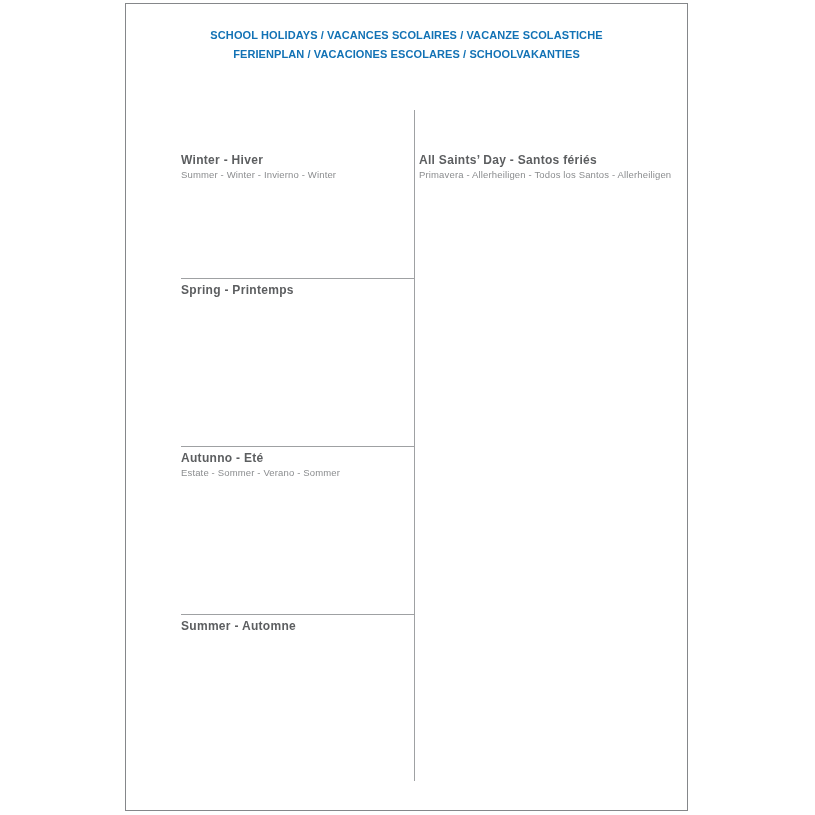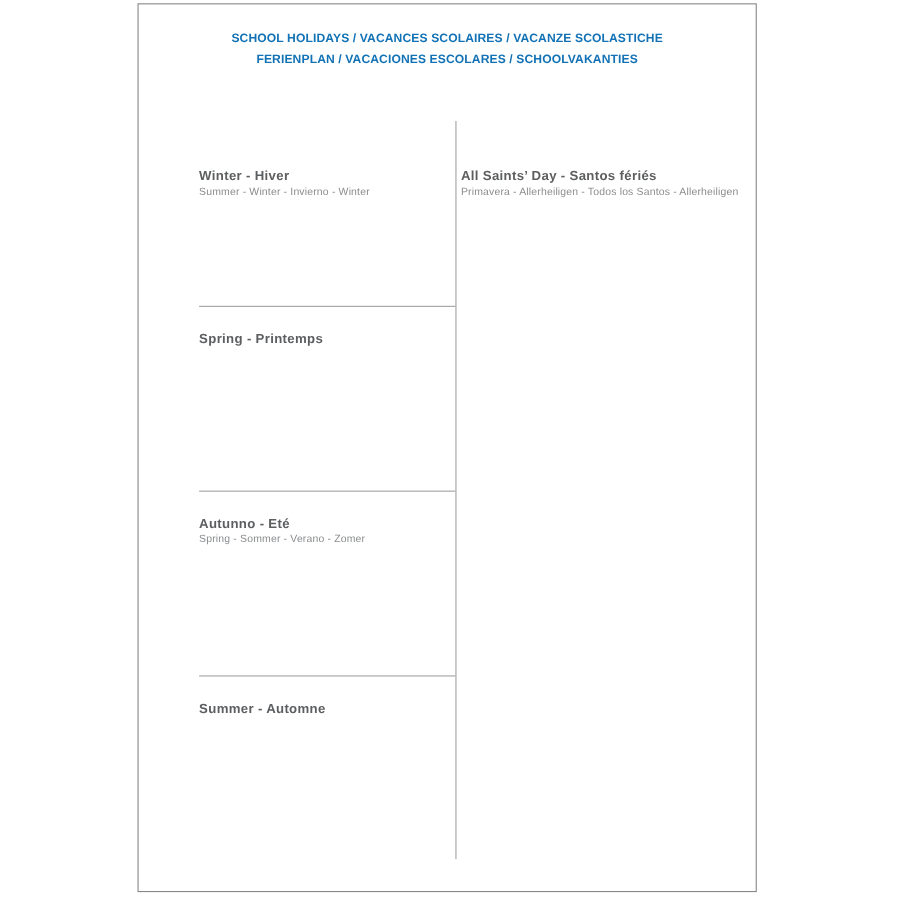--- a/index.html
+++ b/index.html
@@ -46,21 +46,21 @@
     background: #9fa1a3;
   }
   .section {
     position: absolute;
     left: 55px;
     width: 233px;
     box-sizing: border-box;
   }
   .section.ruled {
     border-top: 1px solid #9fa1a3;
-    padding-top: 22px;
+    padding-top: 4px;
   }
   .section.right-col {
     left: 293px;
     width: 252px;
   }
   .section-heading {
     font-size: 12px;
     font-weight: bold;
     color: #5c5e60;
     letter-spacing: 0.3px;
@@ -99,21 +99,21 @@
       <div style="height:120px;"></div>
     </div>
 
     <div class="section ruled s1">
       <div class="section-heading">Spring - Printemps</div>
       <div style="height:120px;"></div>
     </div>
 
     <div class="section ruled s2">
       <div class="section-heading">Autunno - Eté</div>
-      <div class="section-subheading">Spring - Sommer - Verano - Zomer</div>
+      <div class="section-subheading">Estate - Sommer - Verano - Sommer</div>
       <div style="height:120px;"></div>
     </div>
 
     <div class="section ruled s3">
       <div class="section-heading">Summer - Automne</div>
       <div style="height:120px;"></div>
     </div>
 
     <div class="section right-col s0">
       <div class="section-heading">All Saints’ Day - Santos fériés</div>

